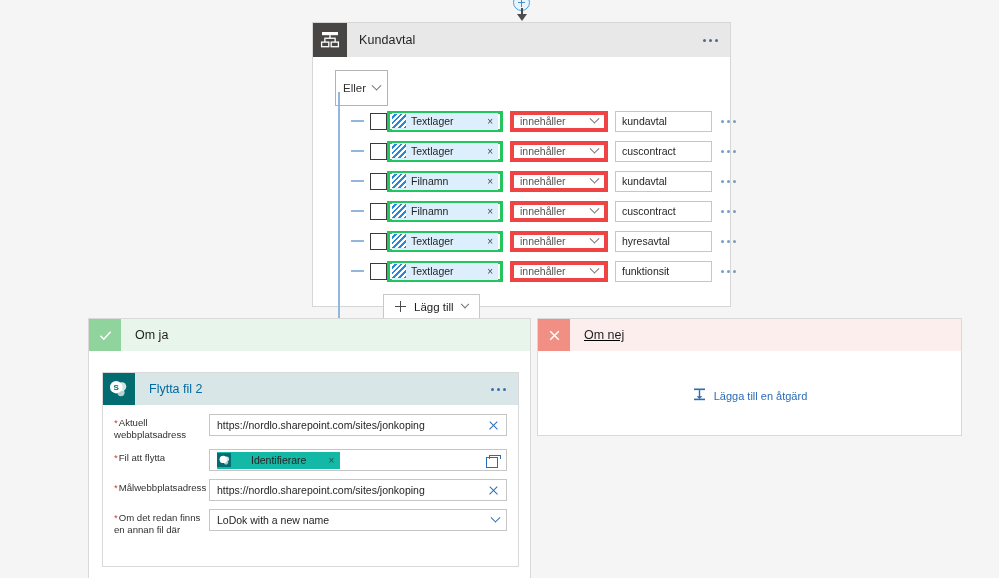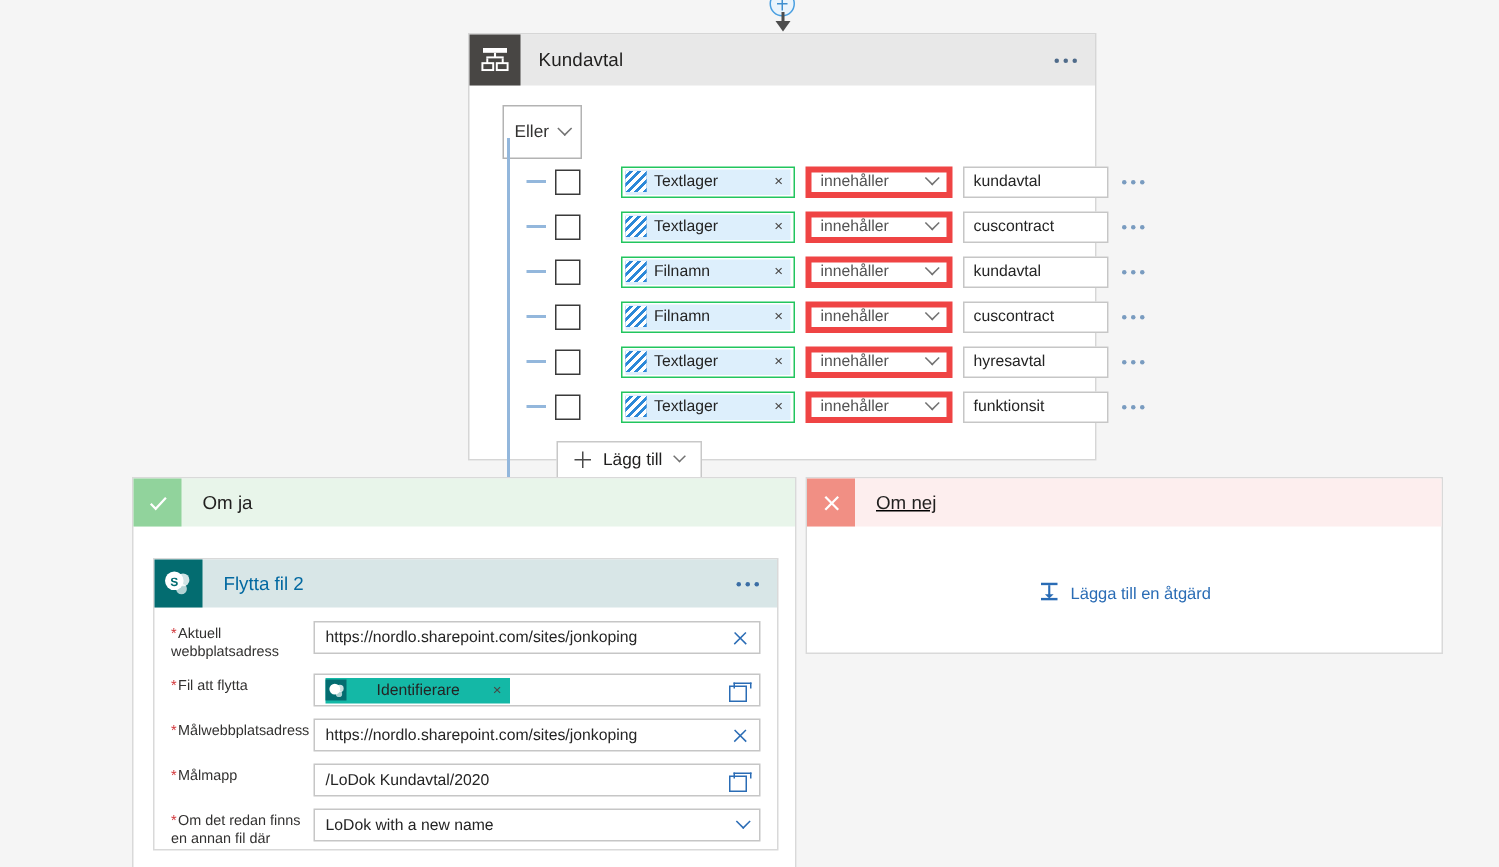--- a/index.html
+++ b/index.html
@@ -77,22 +77,22 @@
   .row {
     display: flex; align-items: center;
     height: 30px; margin-left: 16px; position: relative;
   }
   .tick { width: 13px; height: 1.5px; background: #93b7dc; flex: 0 0 13px; }
   .cb {
     width: 17px; height: 17px; border: 1.3px solid #3a3a3a; background: #fff;
     margin-left: 6px; flex: 0 0 17px;
   }
   .tok-field {
-    margin-left: 27px; width: 116px; height: 21px;
-    border: 1px solid #22c55e; background: #fff;
+    margin-left: 0; width: 116px; height: 21px;
+    border: 3px solid #22c55e; background: #fff;
     display: flex; align-items: center; padding: 0 2px; flex: 0 0 116px;
   }
   .token {
     display: flex; align-items: center; gap: 5px;
     height: 17px; background: #ddeffc; padding: 0 5px 0 0;
     font-size: 10.5px; color: #242424; width: 100%;
   }
   .tok-ico {
     width: 14px; height: 14px; flex: 0 0 14px;
     background: #2b88d8; position: relative; overflow: hidden;
@@ -113,21 +113,21 @@
     margin-left: 7px; width: 97px; height: 21px; flex: 0 0 97px;
     border: 1px solid #c6c6c6; background: #fff;
     display: flex; align-items: center; padding: 0 6px;
     font-size: 10.5px; color: #242424;
   }
   .row-dots { margin-left: 9px; display: flex; gap: 3px; }
   .row-dots i { width: 3px; height: 3px; border-radius: 50%; background: #7a9cc0; }
 
   .add-btn {
     display: inline-flex; align-items: center; gap: 8px;
-    margin-left: 36px; margin-top: 8px;
+    margin-left: 48px; margin-top: 8px;
     height: 25px; padding: 0 11px;
     border: 1px solid #c8c8c8; background: #fff;
     font-size: 11.5px; color: #201f1e;
   }
   .plus-glyph { position: relative; width: 11px; height: 11px; }
   .plus-glyph::before, .plus-glyph::after { content: ""; position: absolute; background: #4a4a4a; }
   .plus-glyph::before { left: 0; top: 5px; width: 11px; height: 1.3px; }
   .plus-glyph::after { left: 5px; top: 0; width: 1.3px; height: 11px; }
   .chev.sm { width: 6px; height: 6px; }
 
@@ -449,29 +449,20 @@
           <div class="frow">
             <span class="flabel"><span class="req">*</span><span>Målwebbplatsadress</span></span>
             <span class="fctl">
               <span>https://nordlo.sharepoint.com/sites/jonkoping</span>
               <span class="tail">
                 <span class="x-ico"></span>
               </span>
             </span>
           </div>
           <div class="frow">
-            <span class="flabel"><span class="req">*</span><span>Målmapp</span></span>
-            <span class="fctl">
-              <span>/LoDok  Kundavtal/2020</span>
-              <span class="tail">
-                <span class="folder-ico"></span>
-              </span>
-            </span>
-          </div>
-          <div class="frow">
             <span class="flabel"><span class="req">*</span><span>Om det redan finns en annan fil där</span></span>
             <span class="fctl">
               <span>LoDok with a new name</span>
               <span class="tail">
                 <span class="chev blue"></span>
               </span>
             </span>
           </div>
         </div>
     </div>

